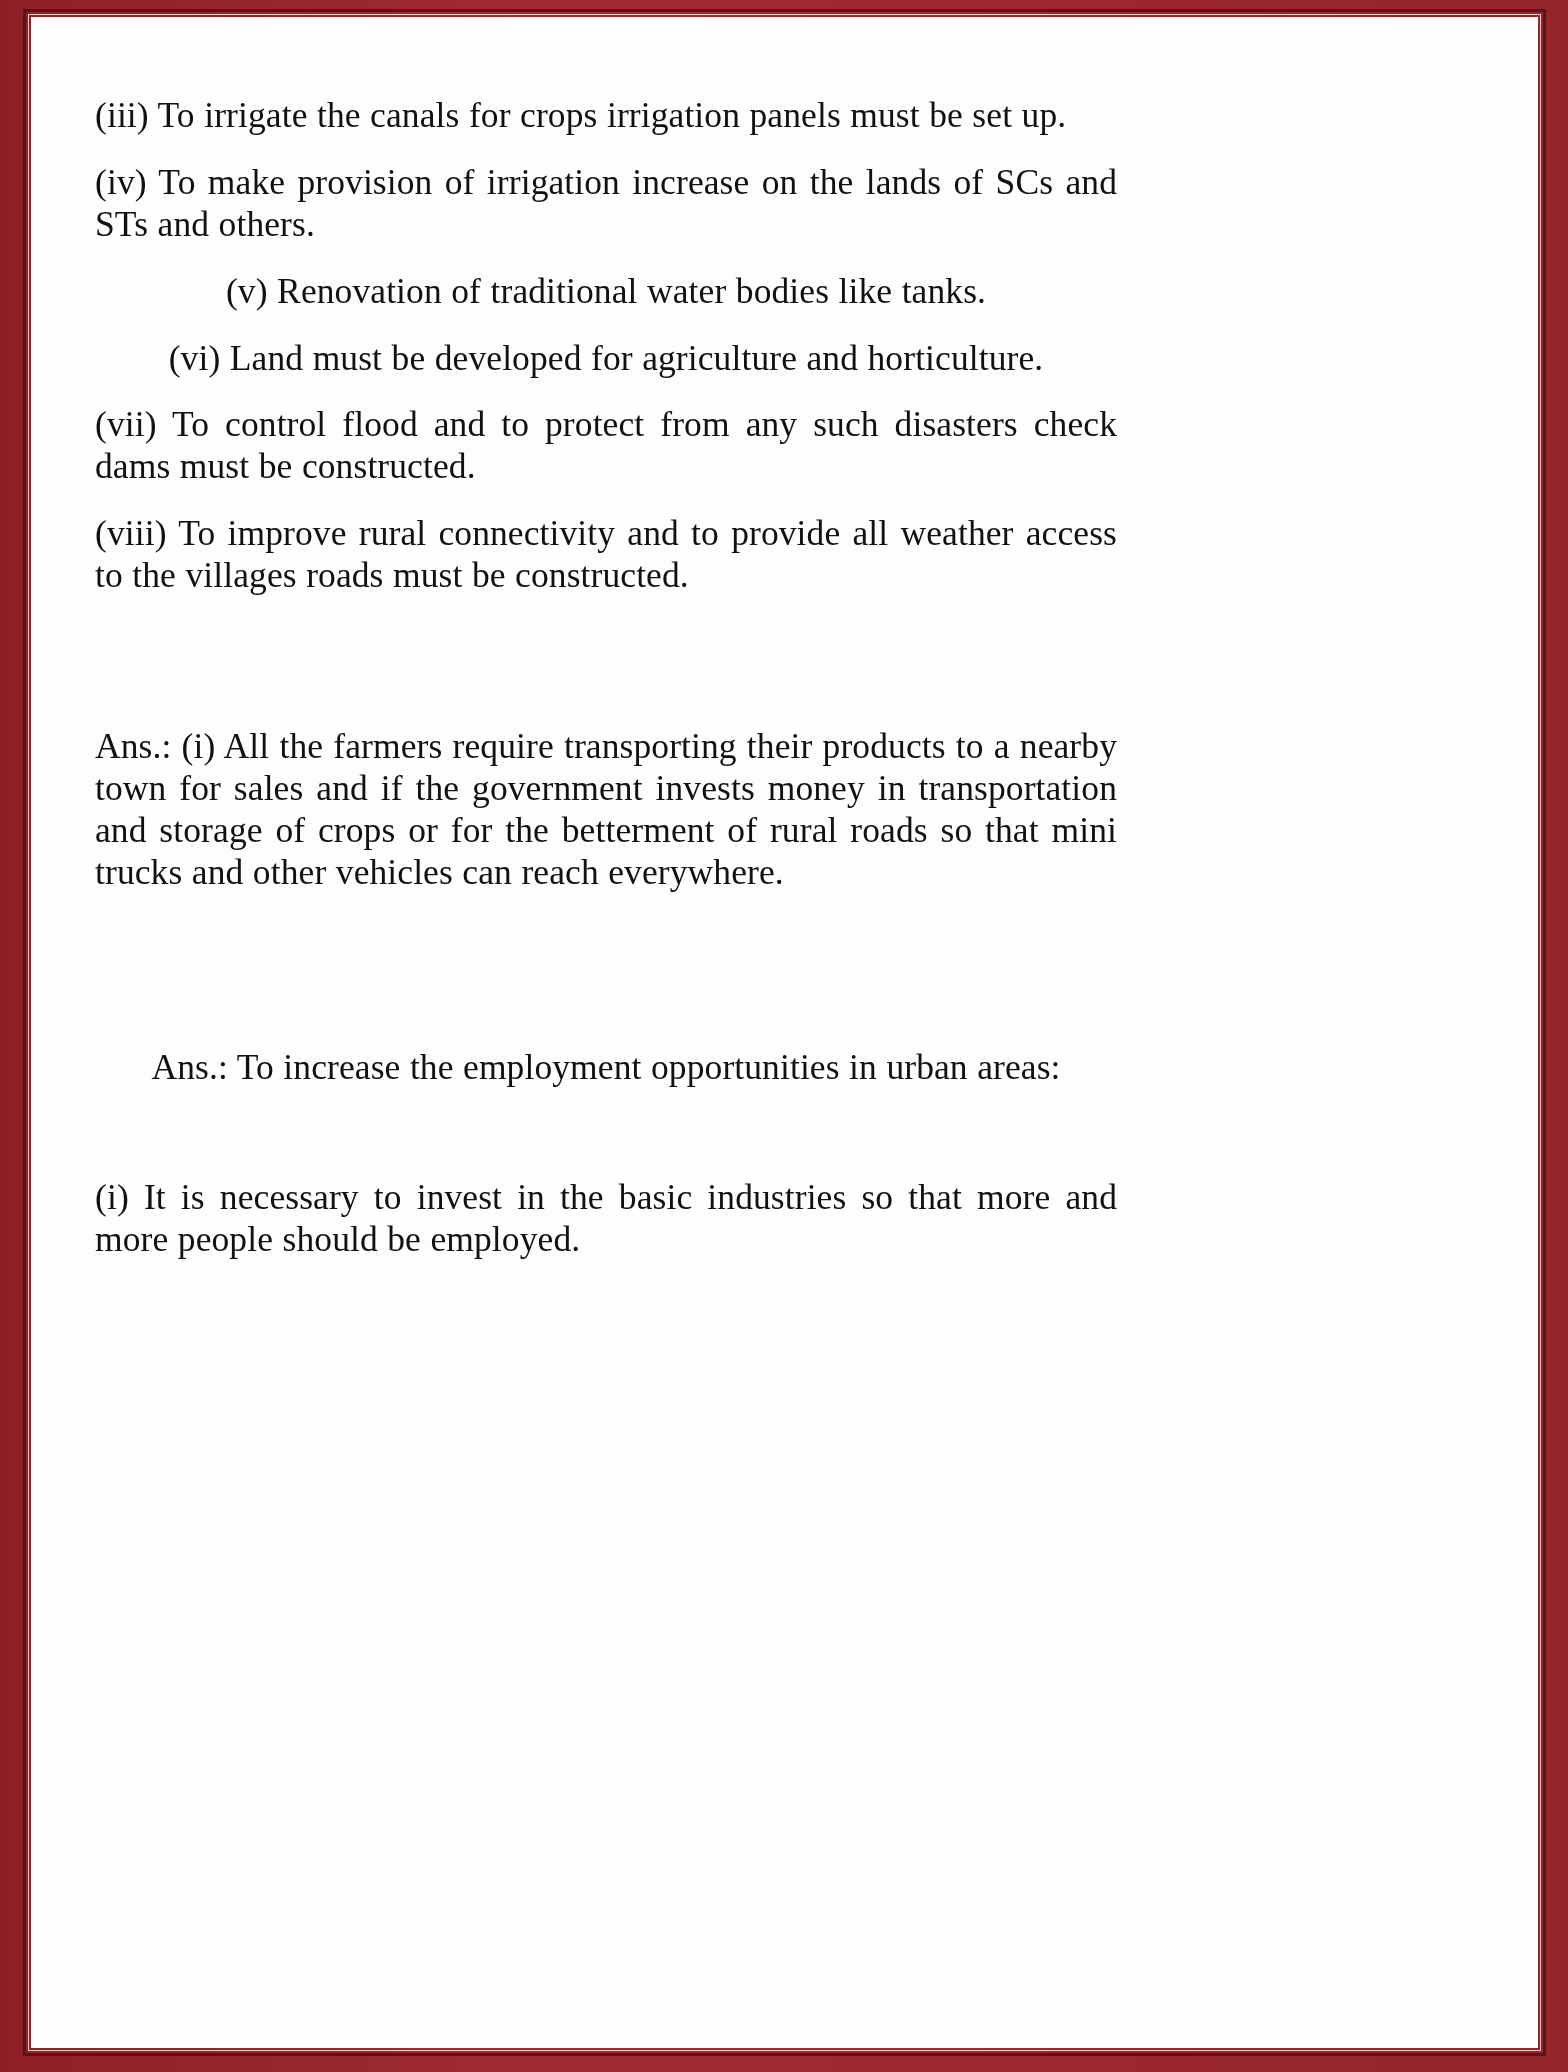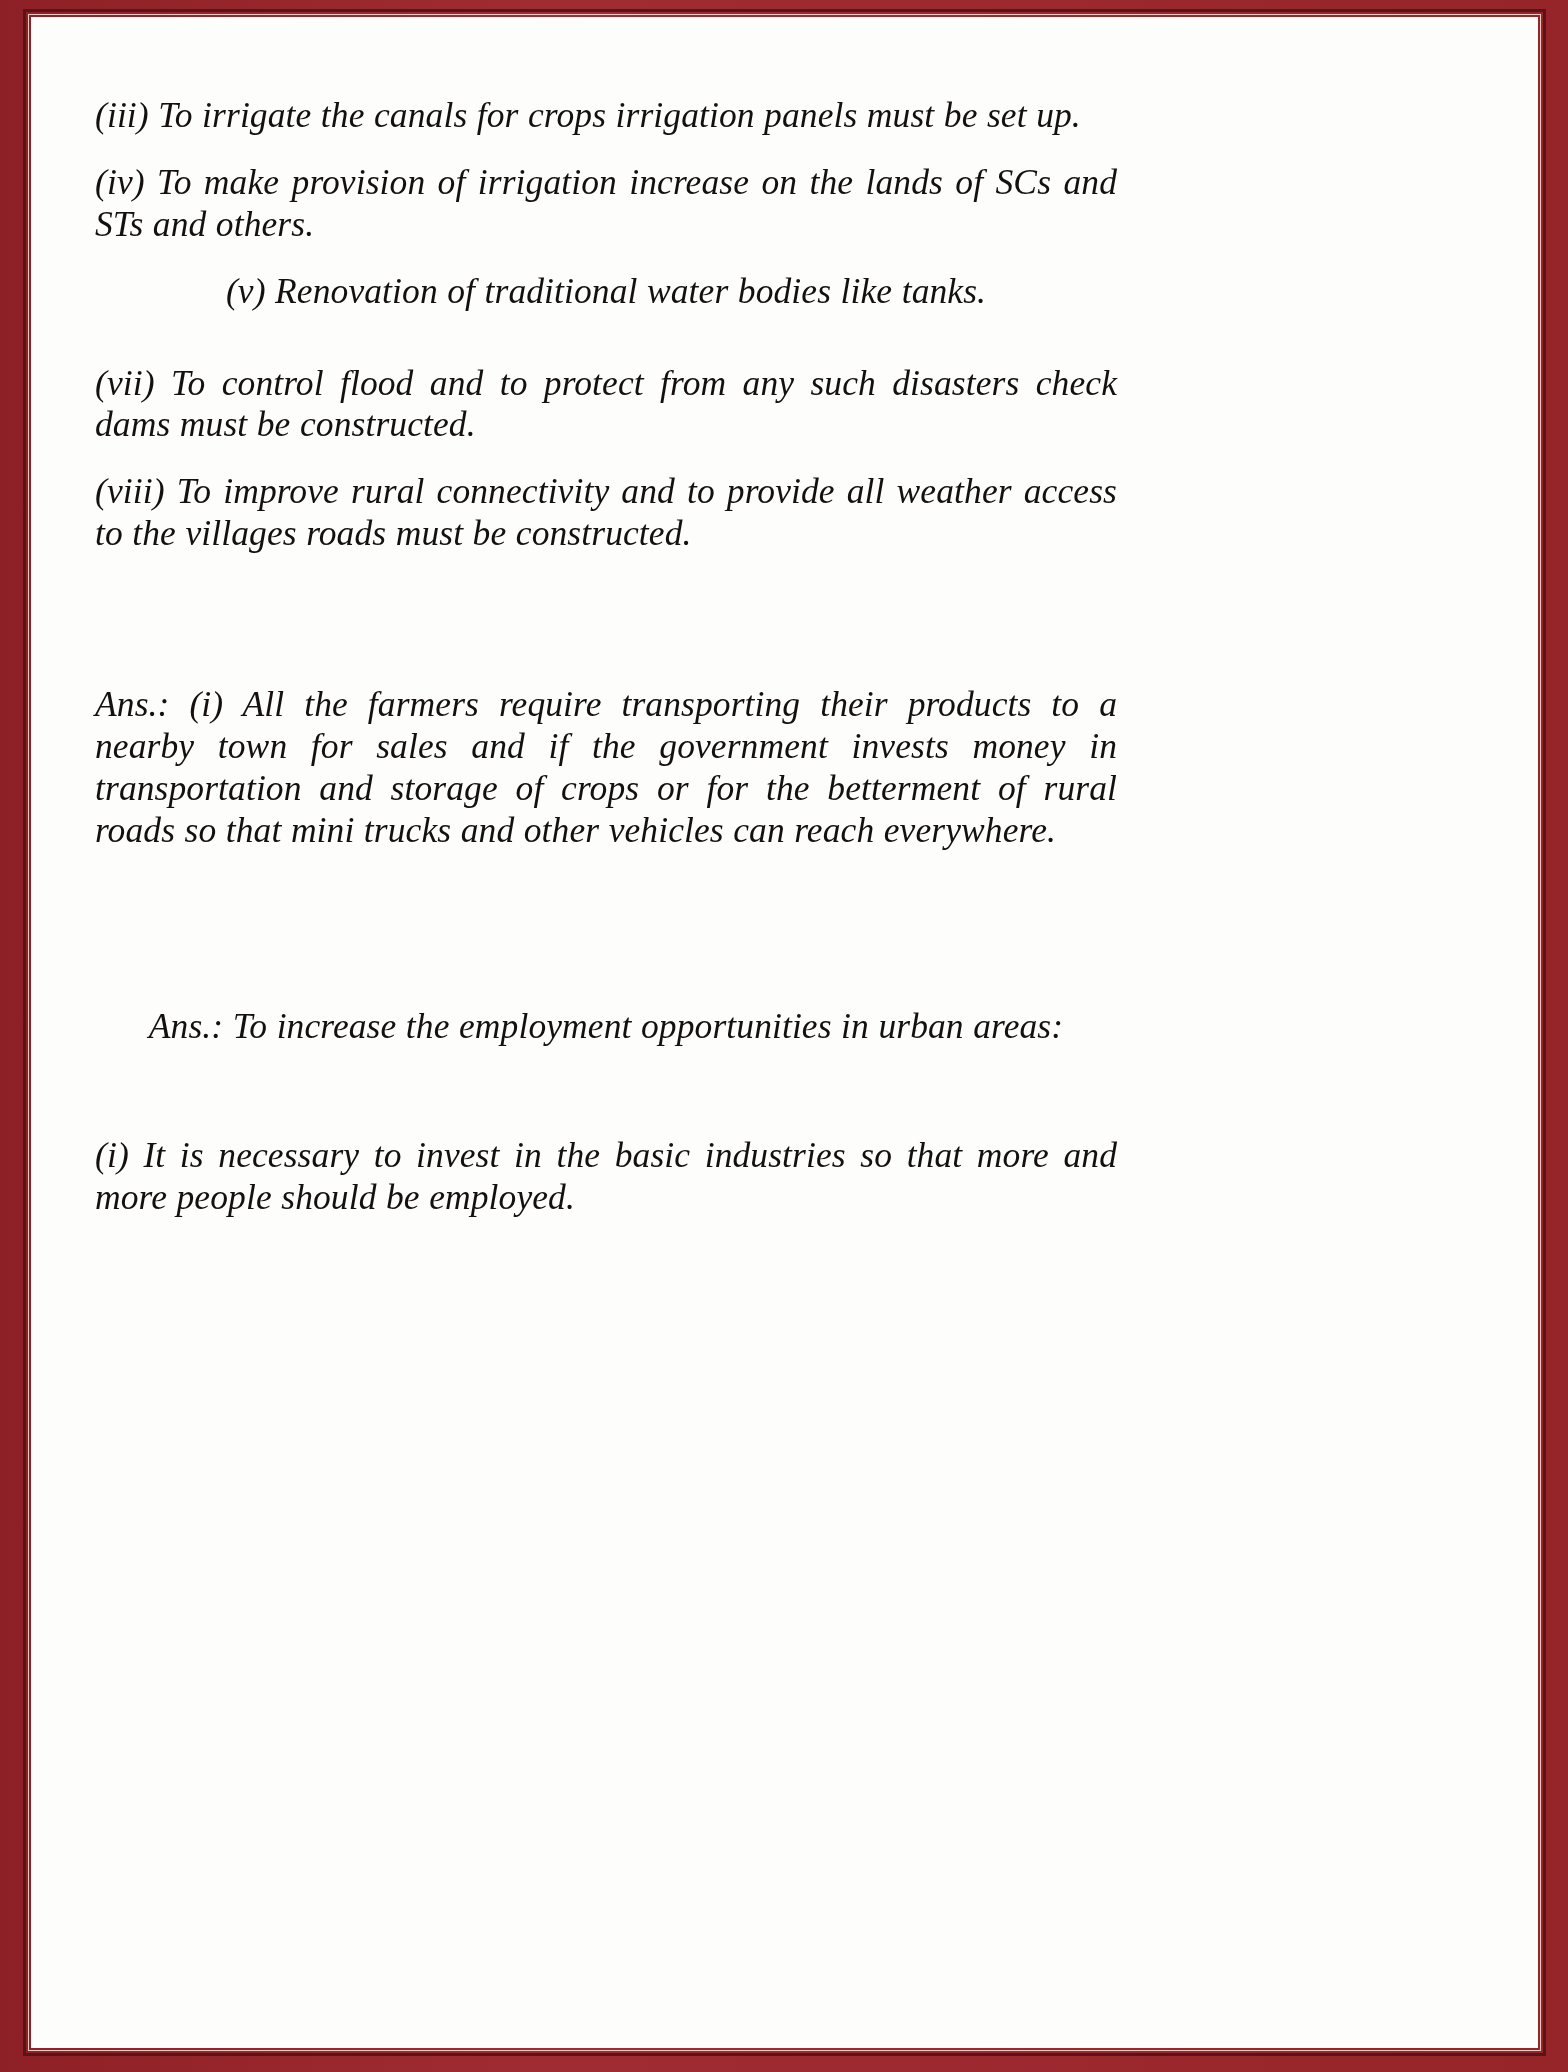--- a/index.html
+++ b/index.html
@@ -50,21 +50,20 @@
     bottom: 24px;
     background: #fdfdfb;
     box-sizing: border-box;
     overflow: hidden;
   }
   .content {
     position: absolute;
     left: 64px;
     top: 78px;
     width: 1022px;
-    font-style: italic;
   }
   p.para {
     margin: 0 0 0 0;
     padding: 0;
     font-size: 35.5px;
     line-height: 1.18;
     color: #14100f;
     text-align: justify;
     text-justify: inter-word;
     letter-spacing: 0.1px;
@@ -90,20 +89,21 @@
 
       <p class="para">(iii) To irrigate the canals for crops irrigation panels must be set up.</p>
       <div class="gap-sm"></div>
 
       <p class="para">(iv) To make provision of irrigation increase on the lands of SCs and STs and others.</p>
       <div class="gap-sm"></div>
 
       <p class="para last-left">(v) Renovation of traditional water bodies like tanks.</p>
       <div class="gap-sm"></div>
 
+      <p class="para last-left">(vi) Land must be developed for agriculture and horticulture.</p>
       <div class="gap-sm"></div>
 
       <p class="para">(vii) To control flood and to protect from any such disasters check dams must be constructed.</p>
       <div class="gap-sm"></div>
 
       <p class="para">(viii) To improve rural connectivity and to provide all weather access to the villages roads must be constructed.</p>
 
       <div class="gap-xl"></div>
 
       <div class="gap-sm"></div>

